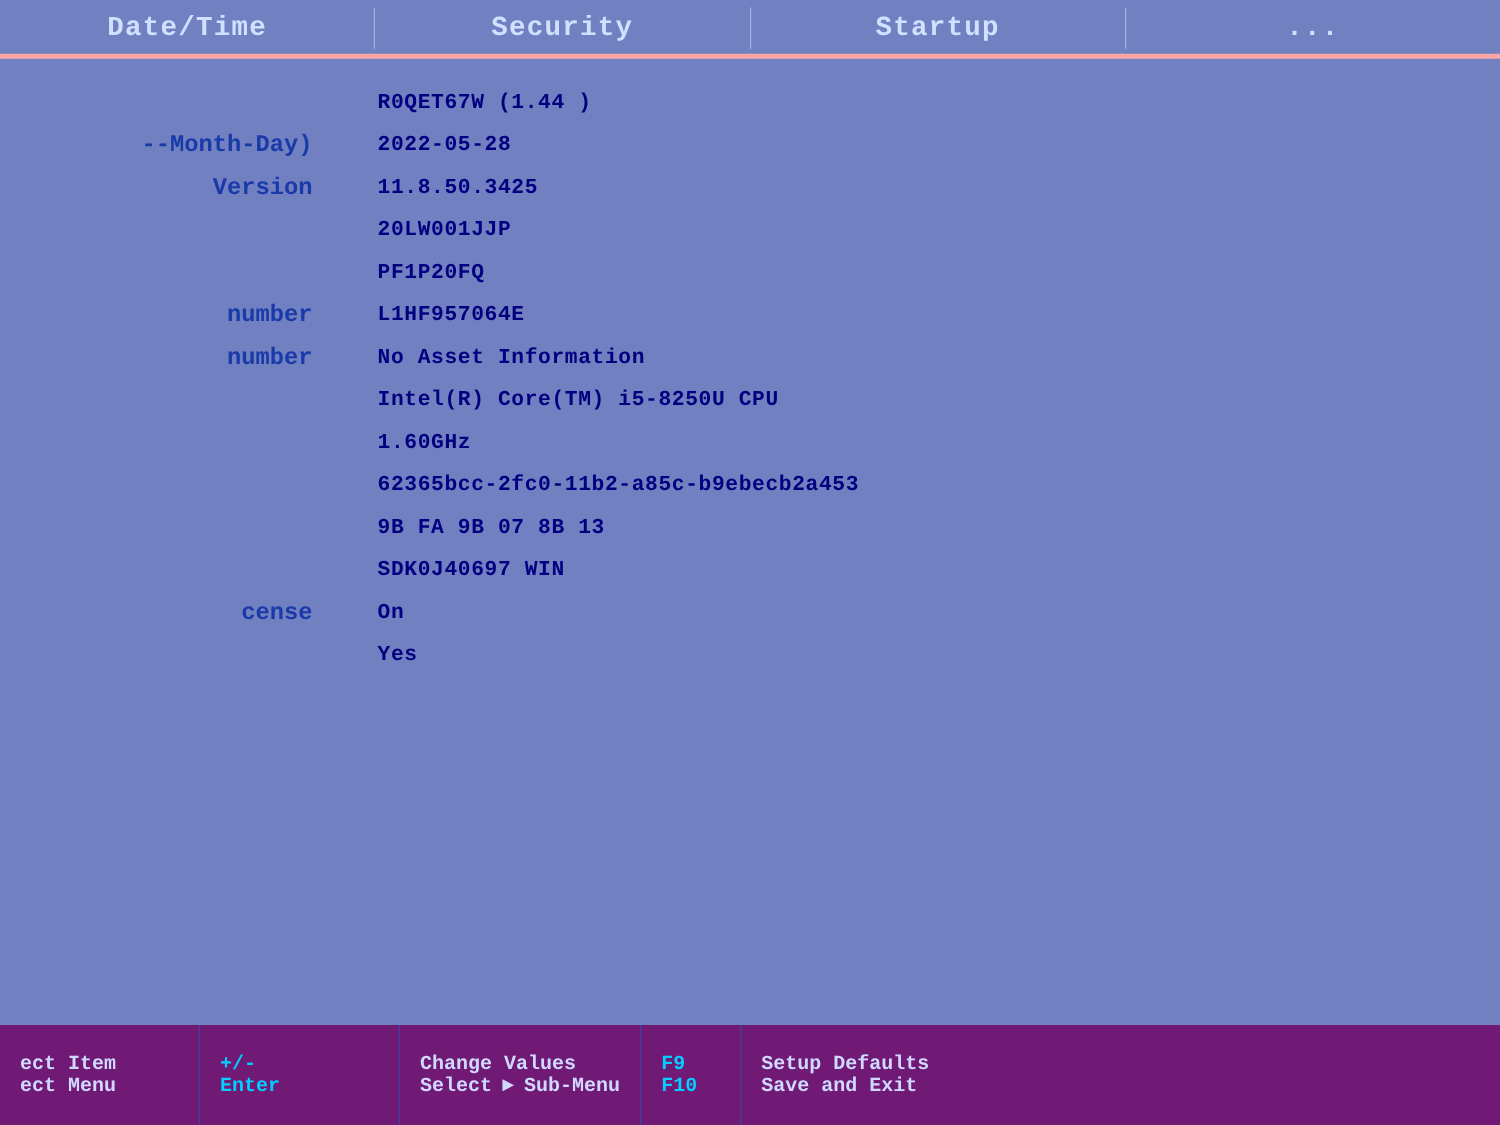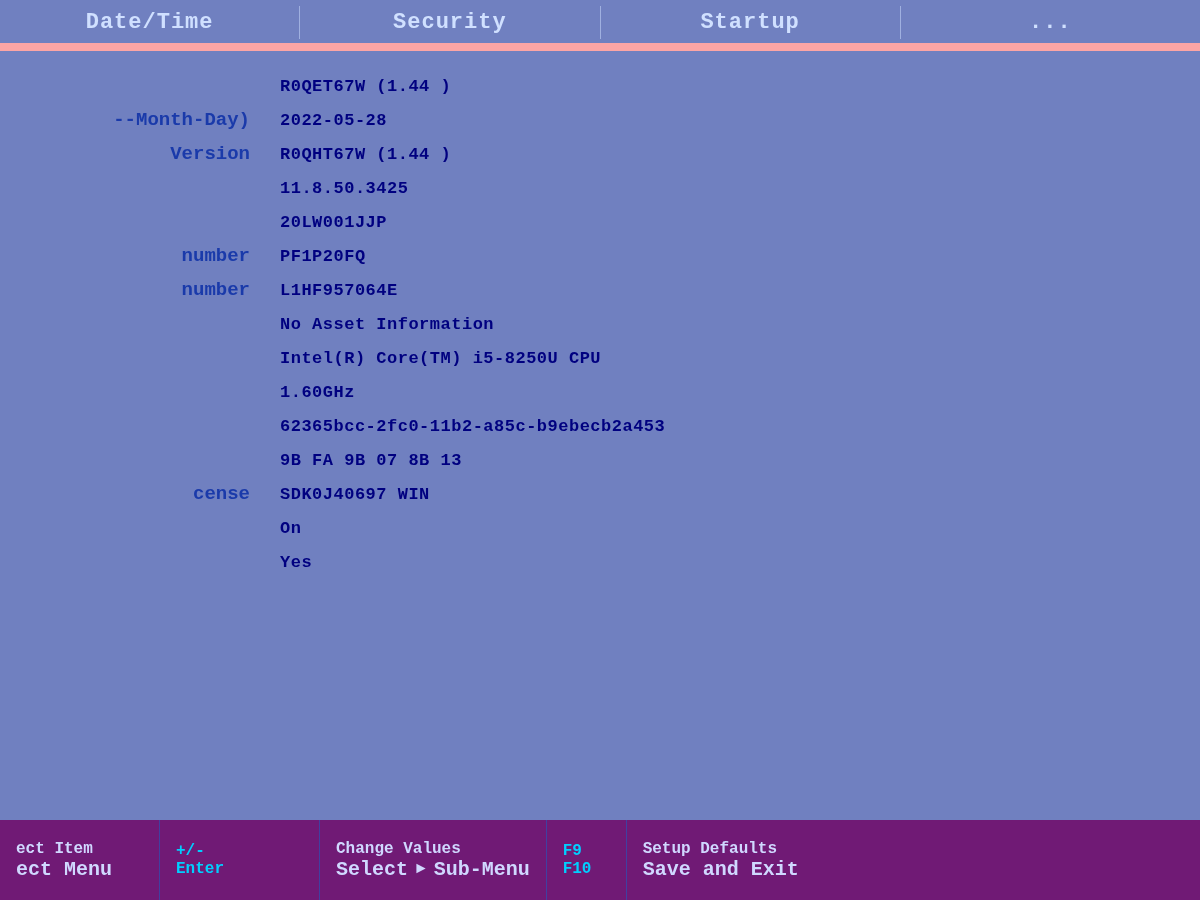--- a/index.html
+++ b/index.html
@@ -11,21 +11,21 @@
       overflow: hidden;
       position: relative;
     }
 
     
     .top-nav {
       width: 100%;
       background-color: #7080c0;
       display: flex;
       flex-direction: row;
-      border-bottom: 8px solid #fca5a5;
+      border-bottom: 4px solid #fca5a5;
       padding: 6px 0 4px 0;
     }
     .nav-item {
       flex: 1;
       text-align: center;
       font-size: 22px;
       font-weight: bold;
       color: #d0e0ff;
       letter-spacing: 1px;
       padding: 4px 10px;
@@ -71,20 +71,21 @@
       padding-left: 20px;
     }
     .value-row {
       height: 34px;
       display: flex;
       align-items: center;
       font-size: 17px;
       font-weight: bold;
       color: #000080;
       letter-spacing: 0.5px;
+      margin-left: 22px;
     }
 
     
     .status-bar {
       position: absolute;
       bottom: 0;
       left: 0;
       width: 100%;
       height: 80px;
       background-color: #701a75;
@@ -101,21 +102,21 @@
       min-width: 160px;
     }
     .status-section:last-child { border-right: none; }
     .status-top {
       font-size: 16px;
       font-weight: bold;
       color: #d0d8ff;
       white-space: nowrap;
     }
     .status-bottom {
-      font-size: 20px;
+      font-size: 16px;
       font-weight: bold;
       color: #d0d8ff;
       white-space: nowrap;
     }
     .status-key {
       font-size: 16px;
       font-weight: bold;
       color: #00cfff;
       white-space: nowrap;
     }
@@ -157,21 +158,20 @@
       <div class="label-row empty">&nbsp;</div>
       <div class="label-row">cense</div>
       <div class="label-row empty">&nbsp;</div>
       <div class="label-row empty">&nbsp;</div>
       <div class="label-row empty">&nbsp;</div>
     </div>
   <div class="values-col">
 
   <div class="value-row">R0QET67W (1.44 )</div>
       <div class="value-row">2022-05-28</div>
-      <div class="value-row">R0QHT67W (1.44 )</div>
       <div class="value-row">11.8.50.3425</div>
       <div class="value-row">20LW001JJP</div>
       <div class="value-row">PF1P20FQ</div>
       <div class="value-row">L1HF957064E</div>
       <div class="value-row">No Asset Information</div>
       <div class="value-row">Intel(R) Core(TM) i5-8250U CPU</div>
       <div class="value-row">1.60GHz</div>
       <div class="value-row">62365bcc-2fc0-11b2-a85c-b9ebecb2a453</div>
       <div class="value-row">9B FA 9B 07 8B 13</div>
       <div class="value-row">SDK0J40697 WIN</div>

